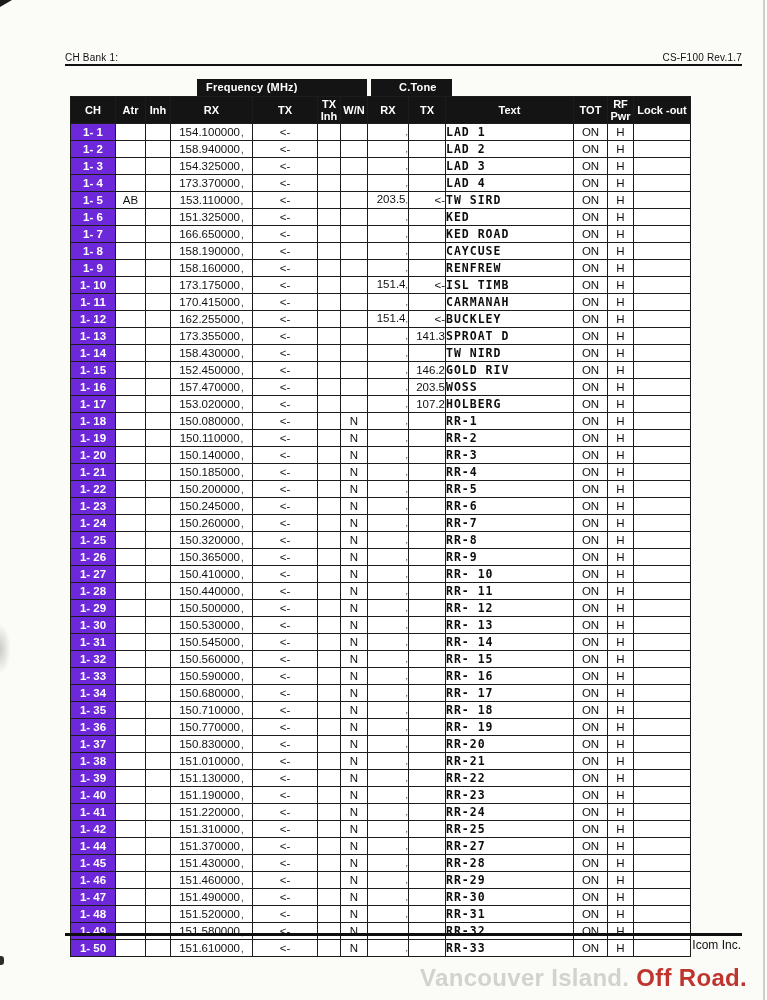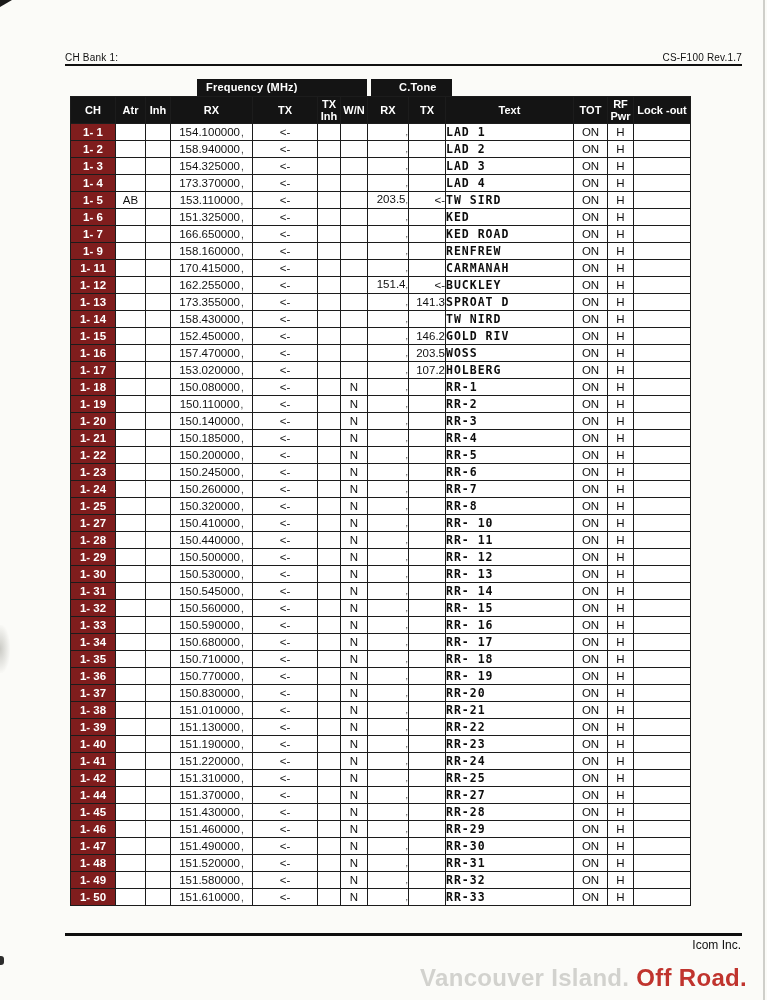--- a/index.html
+++ b/index.html
@@ -40,21 +40,21 @@
   }
   table.chan thead th{
     background:#141414;color:#fff;font-size:11px;font-weight:bold;
     height:27px;text-align:center;vertical-align:middle;line-height:1.1;
     padding:0 1px;white-space:normal;
   }
   table.chan tbody td{
     height:16px;font-size:11.5px;line-height:15px;padding:0;
     vertical-align:middle;
   }
-  td.c-ch{background:#7f1d1d;color:#fff;font-weight:bold;font-size:11px;text-align:center;border-color:#2a2a2a;}
+  td.c-ch{background:#6d28d9;color:#fff;font-weight:bold;font-size:11px;text-align:center;border-color:#2a2a2a;}
   td.c-atr{text-align:center;font-size:11px;}
   td.c-rx{text-align:center;padding-left:5px;}
   td.c-rx::after{content:",";color:#333;margin-left:1px;font-size:10px;}
   td.c-tx{text-align:center;}
   td.c-wn{text-align:center;}
   td.c-crx{text-align:right;padding-right:1px;}
   td.c-crx::after{content:",";color:#444;font-size:9px;}
   td.c-ctx{text-align:right;padding-right:2px;}
   td.c-text{
     font-family:"DejaVu Sans Mono", monospace;font-weight:bold;
@@ -224,30 +224,60 @@
       <td class="c-txinh"></td>
       <td class="c-wn"></td>
       <td class="c-crx"></td>
       <td class="c-ctx"></td>
       <td class="c-text">KED ROAD</td>
       <td class="c-tot">ON</td>
       <td class="c-rf">H</td>
       <td class="c-lock"></td>
     </tr>
         <tr>
+      <td class="c-ch">1- 8</td>
+      <td class="c-atr"></td>
+      <td class="c-inh"></td>
+      <td class="c-rx">158.190000</td>
+      <td class="c-tx">&lt;-</td>
+      <td class="c-txinh"></td>
+      <td class="c-wn"></td>
+      <td class="c-crx"></td>
+      <td class="c-ctx"></td>
+      <td class="c-text">CAYCUSE</td>
+      <td class="c-tot">ON</td>
+      <td class="c-rf">H</td>
+      <td class="c-lock"></td>
+    </tr>
+        <tr>
       <td class="c-ch">1- 9</td>
       <td class="c-atr"></td>
       <td class="c-inh"></td>
       <td class="c-rx">158.160000</td>
       <td class="c-tx">&lt;-</td>
       <td class="c-txinh"></td>
       <td class="c-wn"></td>
       <td class="c-crx"></td>
       <td class="c-ctx"></td>
       <td class="c-text">RENFREW</td>
+      <td class="c-tot">ON</td>
+      <td class="c-rf">H</td>
+      <td class="c-lock"></td>
+    </tr>
+        <tr>
+      <td class="c-ch">1- 10</td>
+      <td class="c-atr"></td>
+      <td class="c-inh"></td>
+      <td class="c-rx">173.175000</td>
+      <td class="c-tx">&lt;-</td>
+      <td class="c-txinh"></td>
+      <td class="c-wn"></td>
+      <td class="c-crx">151.4</td>
+      <td class="c-ctx">&lt;-</td>
+      <td class="c-text">ISL TIMB</td>
       <td class="c-tot">ON</td>
       <td class="c-rf">H</td>
       <td class="c-lock"></td>
     </tr>
         <tr>
       <td class="c-ch">1- 11</td>
       <td class="c-atr"></td>
       <td class="c-inh"></td>
       <td class="c-rx">170.415000</td>
       <td class="c-tx">&lt;-</td>
@@ -459,20 +489,35 @@
       <td class="c-ch">1- 25</td>
       <td class="c-atr"></td>
       <td class="c-inh"></td>
       <td class="c-rx">150.320000</td>
       <td class="c-tx">&lt;-</td>
       <td class="c-txinh"></td>
       <td class="c-wn">N</td>
       <td class="c-crx"></td>
       <td class="c-ctx"></td>
       <td class="c-text">RR-8</td>
+      <td class="c-tot">ON</td>
+      <td class="c-rf">H</td>
+      <td class="c-lock"></td>
+    </tr>
+        <tr>
+      <td class="c-ch">1- 26</td>
+      <td class="c-atr"></td>
+      <td class="c-inh"></td>
+      <td class="c-rx">150.365000</td>
+      <td class="c-tx">&lt;-</td>
+      <td class="c-txinh"></td>
+      <td class="c-wn">N</td>
+      <td class="c-crx"></td>
+      <td class="c-ctx"></td>
+      <td class="c-text">RR-9</td>
       <td class="c-tot">ON</td>
       <td class="c-rf">H</td>
       <td class="c-lock"></td>
     </tr>
         <tr>
       <td class="c-ch">1- 27</td>
       <td class="c-atr"></td>
       <td class="c-inh"></td>
       <td class="c-rx">150.410000</td>
       <td class="c-tx">&lt;-</td>

